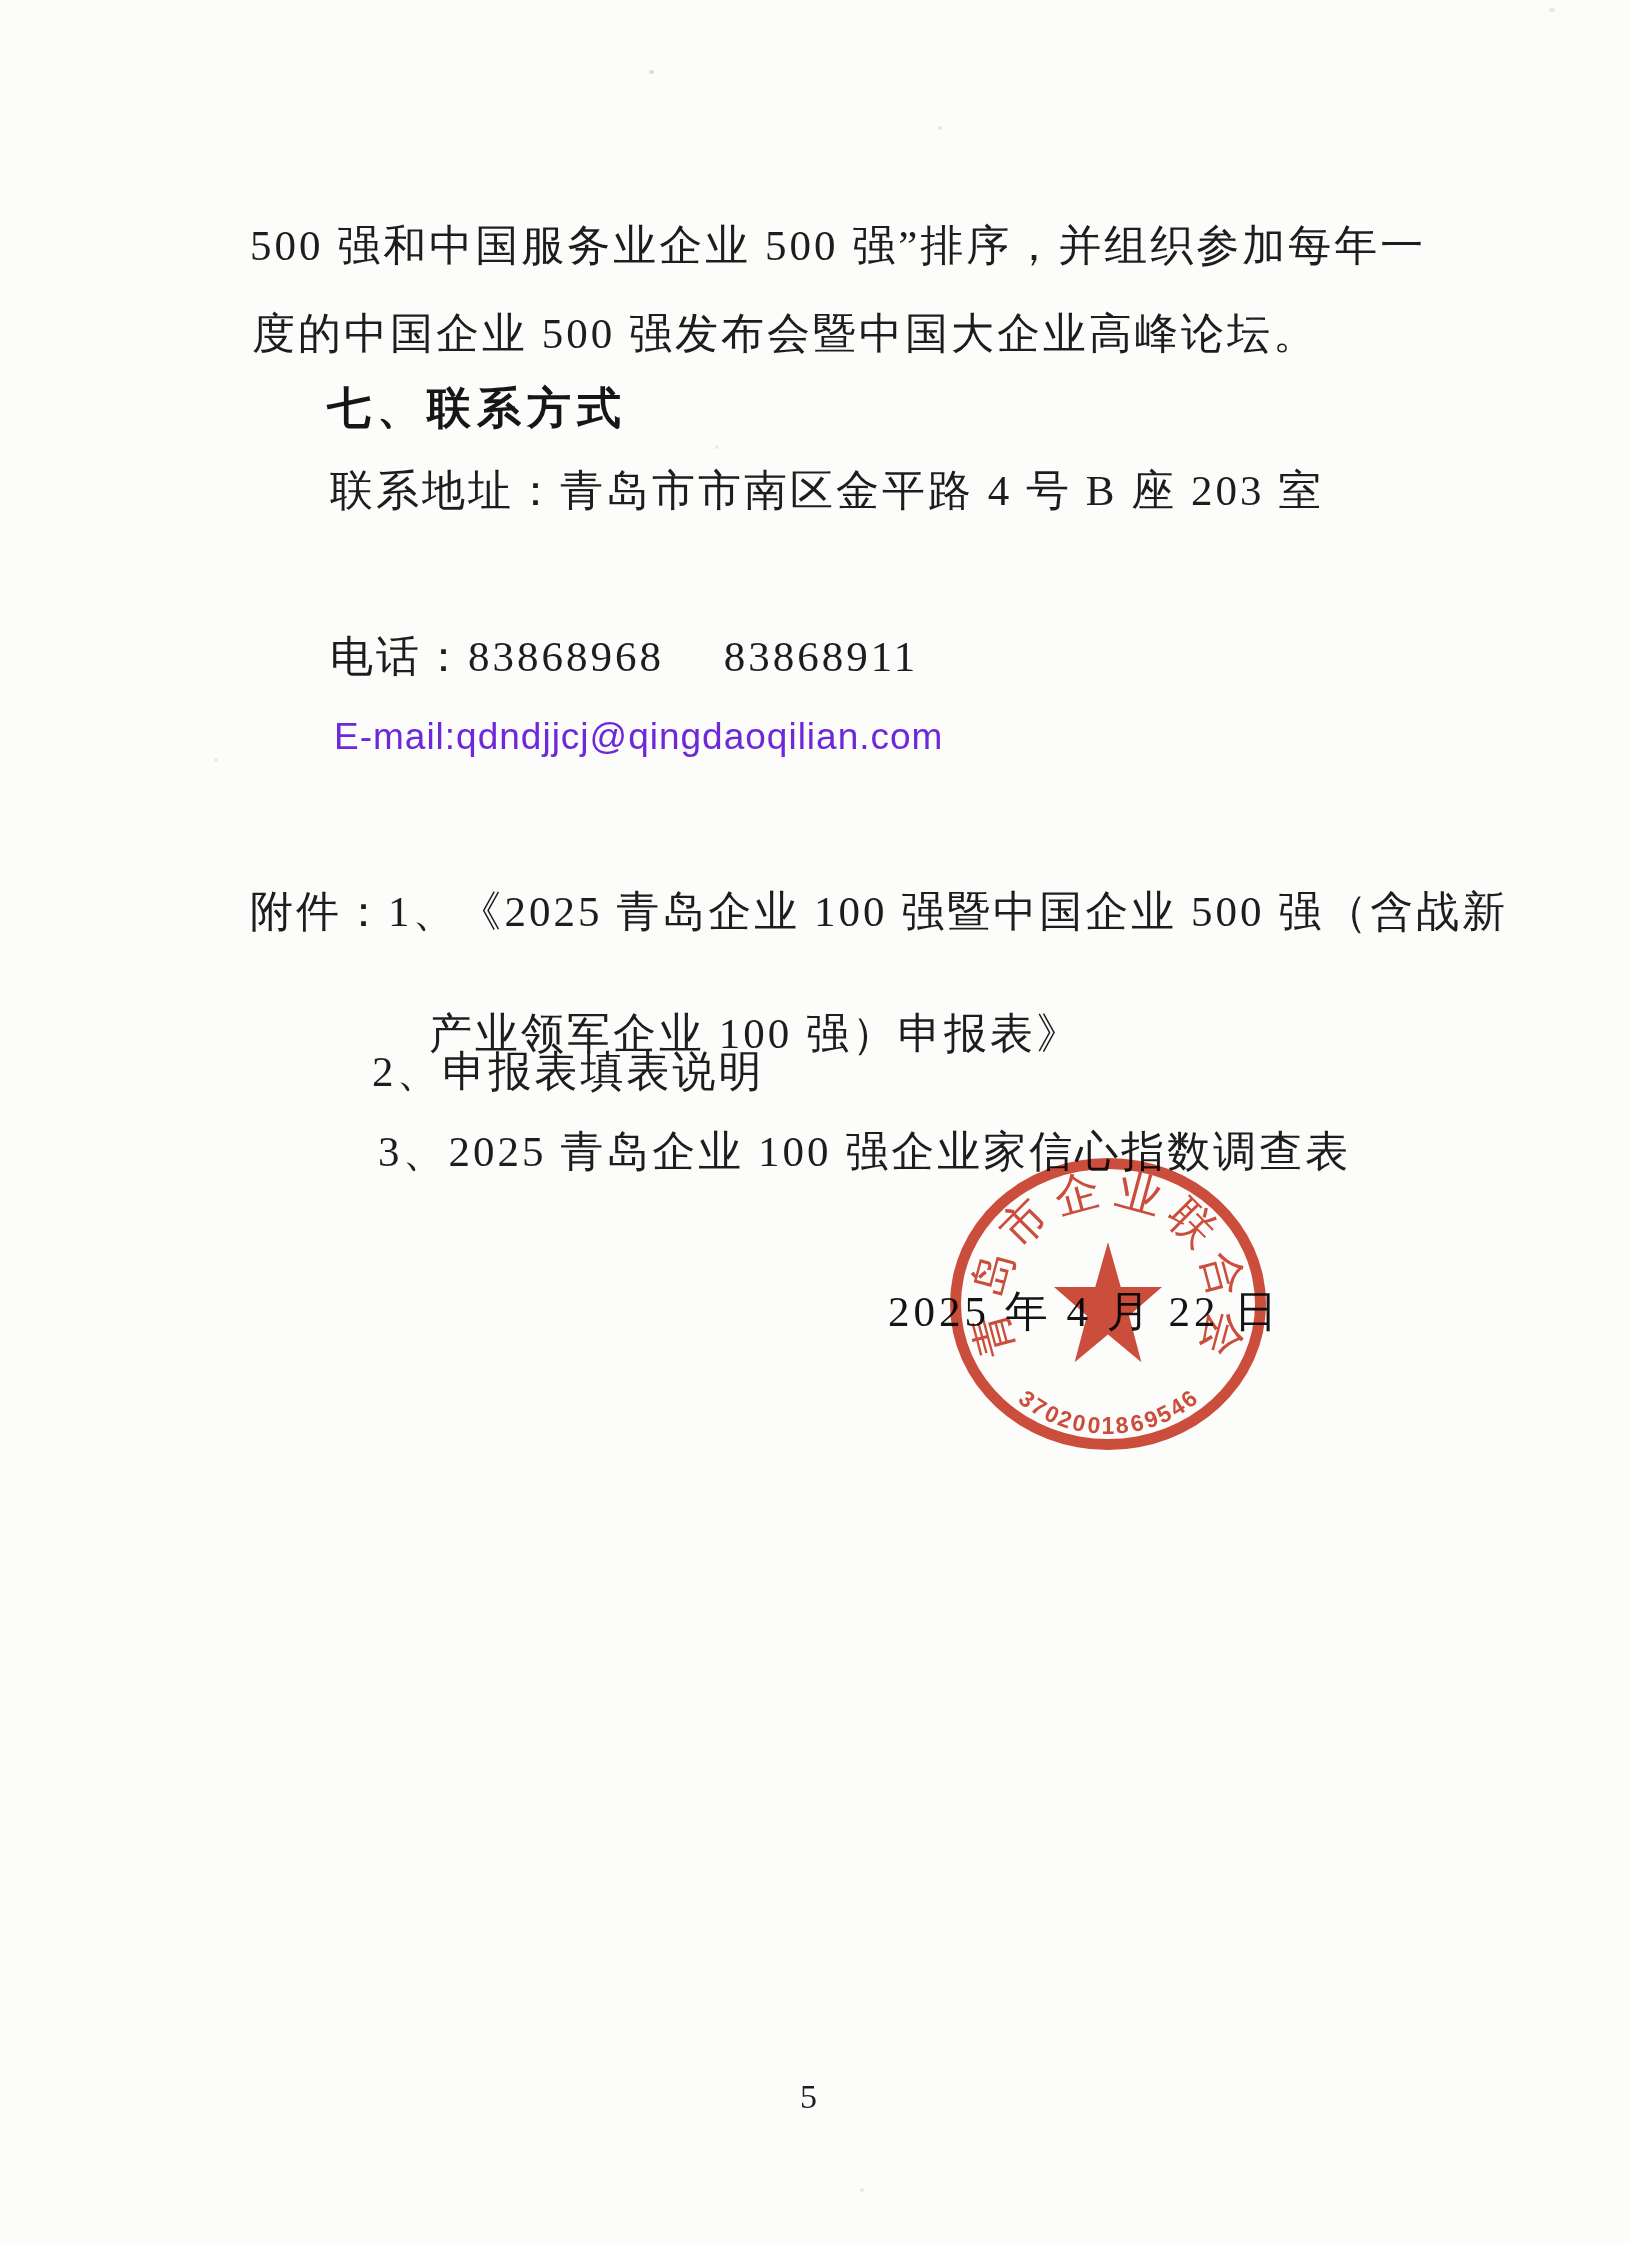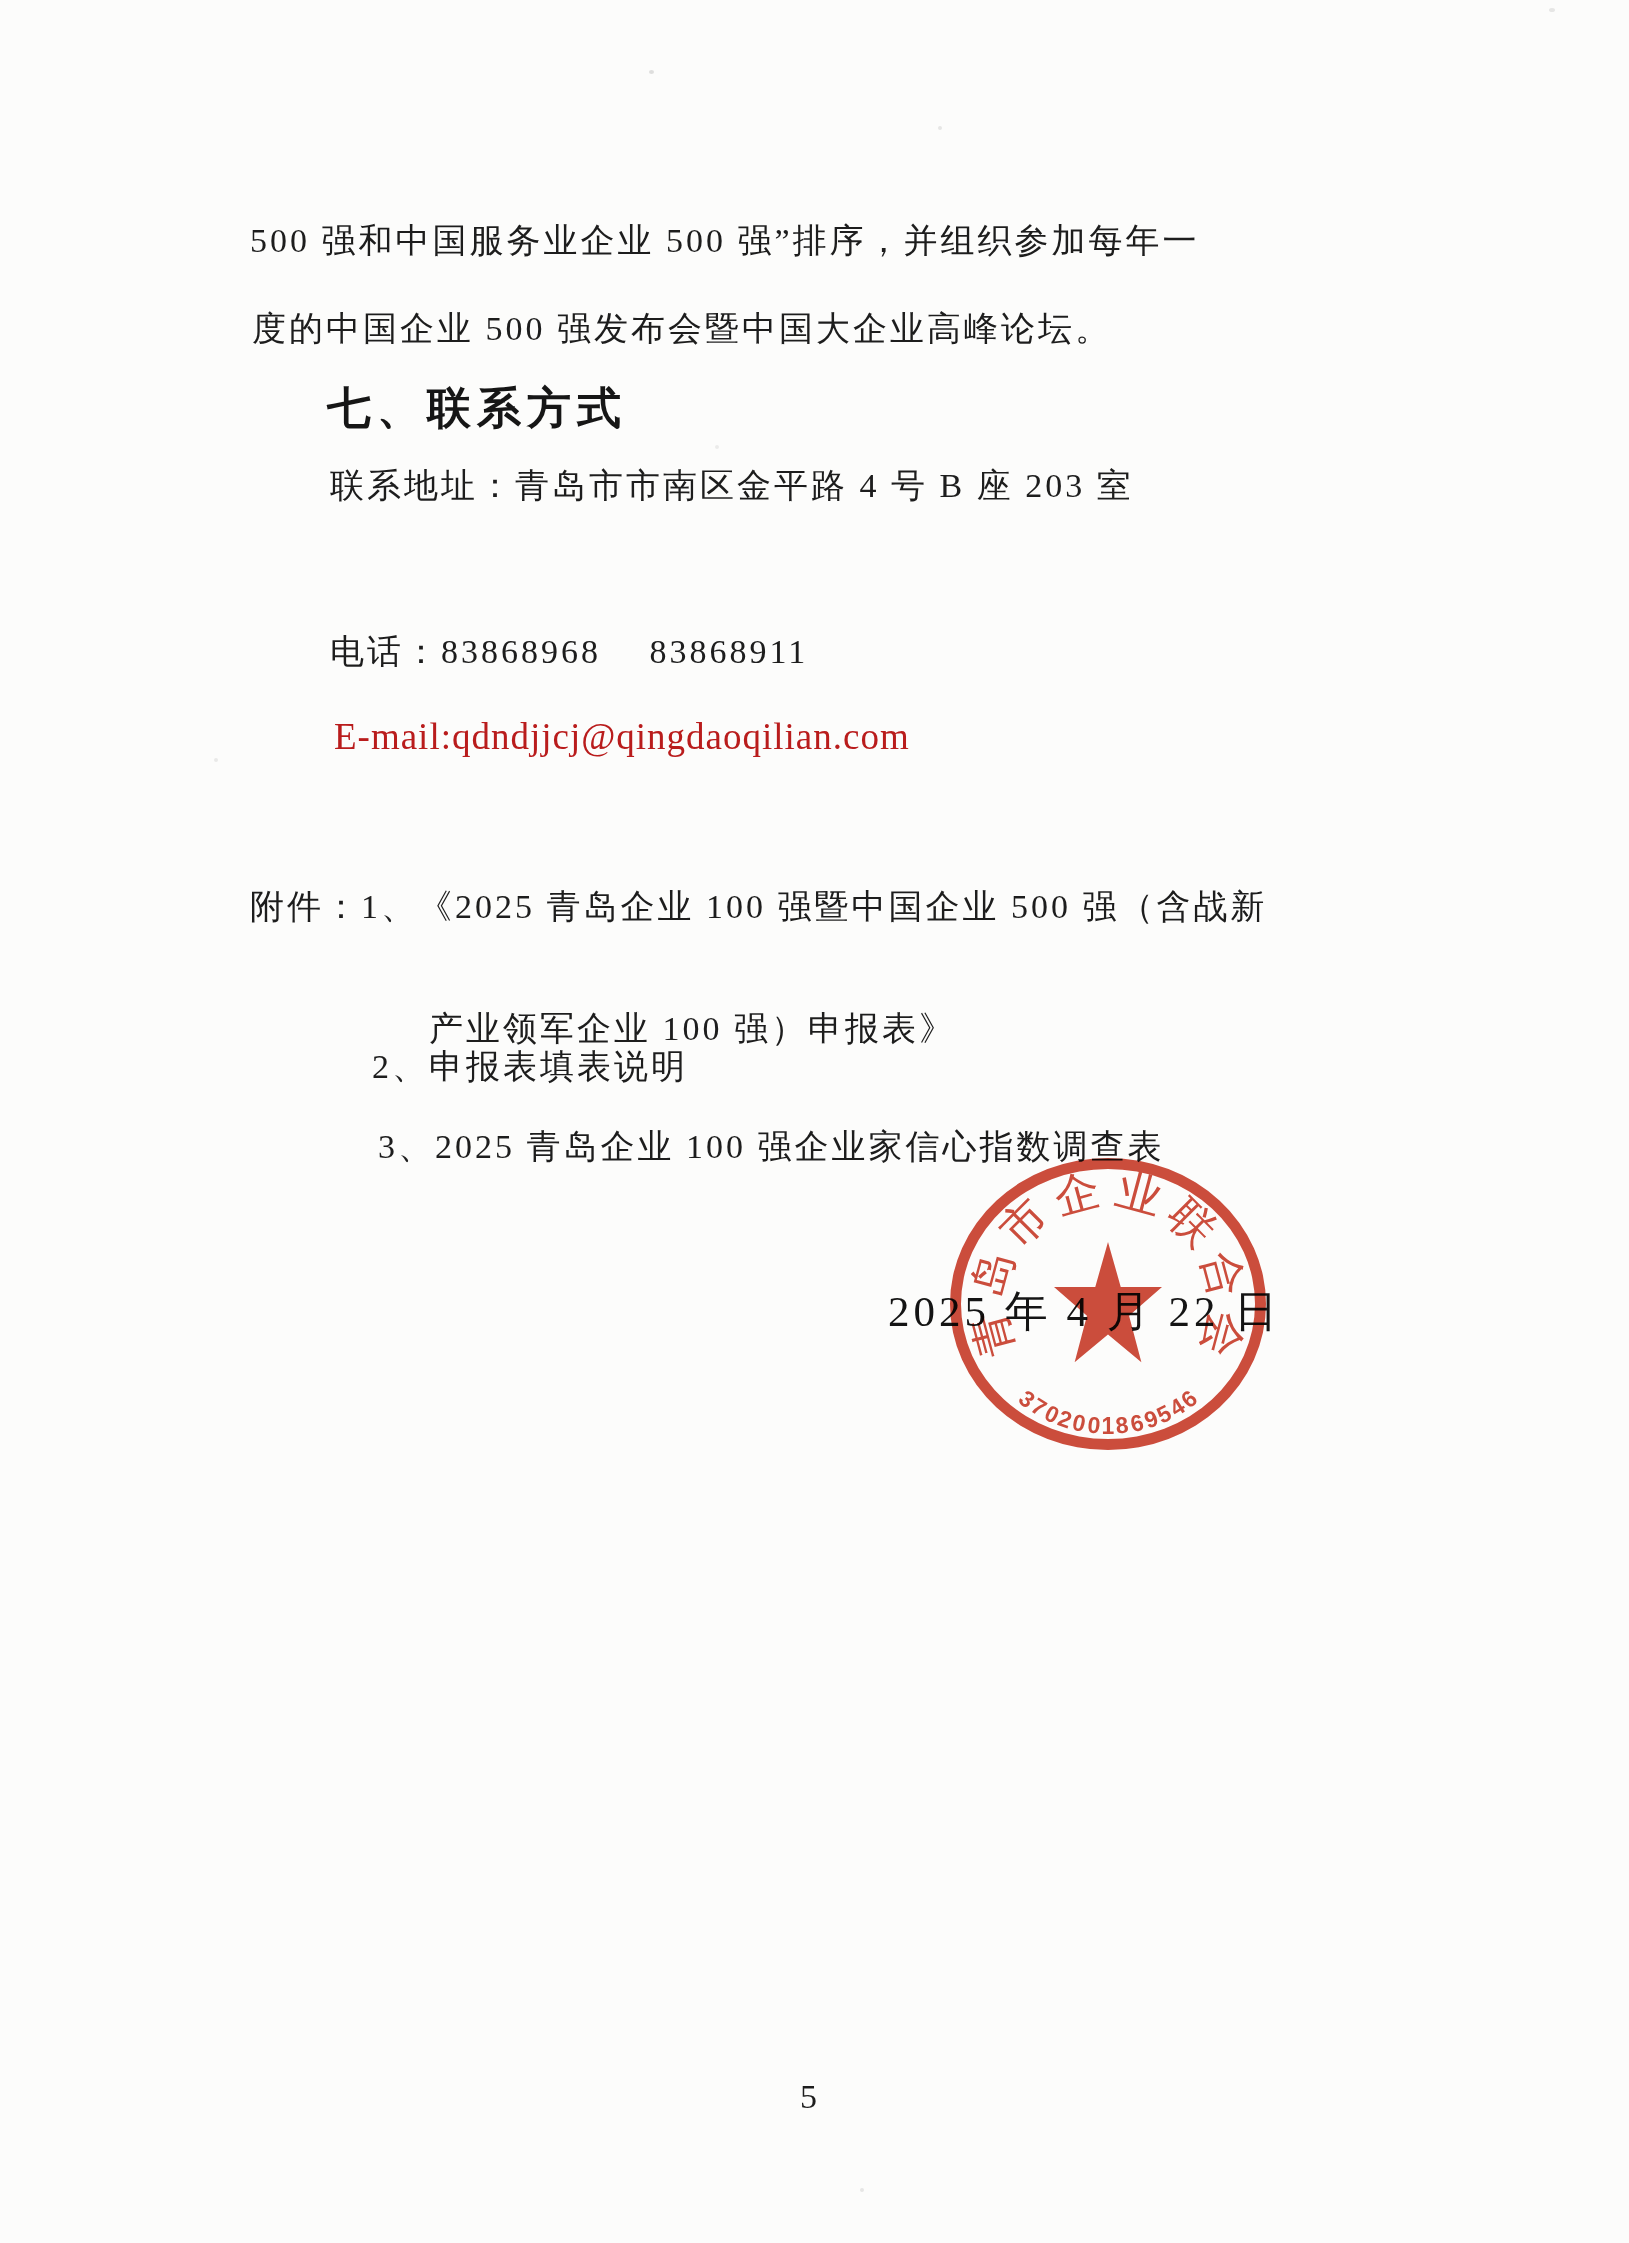--- a/index.html
+++ b/index.html
@@ -9,40 +9,40 @@
     margin:0 auto;
     background:#fcfcfb;
     overflow:hidden;
     font-family:"Liberation Serif","DejaVu Serif",serif;
     color:#1d1d1d;
   }
   
   .line{
     position:absolute;
     white-space:pre;
-    font-size:34px;
+    font-size:43px;
     letter-spacing:3px;
     line-height:1.1;
     color:#1d1d1d;
   }
   .line-body1{top:222px;left:250px;}
   .line-body2{top:310px;left:252px;}
   .line-heading{
     top:384px;left:327px;
     font-family:"Liberation Sans","DejaVu Sans",sans-serif;
     font-weight:700;font-size:44px;letter-spacing:6px;
     color:#161616;
   }
   .line-address{top:467px;left:330px;}
   .line-person{top:548px;left:330px;}
   .line-phone{top:633px;left:330px;}
   .line-email{
     top:717px;left:334px;
-    font-family:Liberation Serif, serif;
-    font-size:37px;letter-spacing:1px;color:#b91c1c;
+    font-family:Liberation Sans, sans-serif;
+    font-size:37px;letter-spacing:1px;color:#6d28d9;
   }
   .line-att1a{top:888px;left:250px;}
   .line-att1b{top:968px;left:429px;margin-top:42px;}
   .line-att2{top:1048px;left:372px;}
   .line-att3{top:1128px;left:378px;}
   .line-date{
     top:1288px;left:888px;
     font-size:43px;letter-spacing:4px;
     z-index:3;color:#141414;
     mix-blend-mode:multiply;

